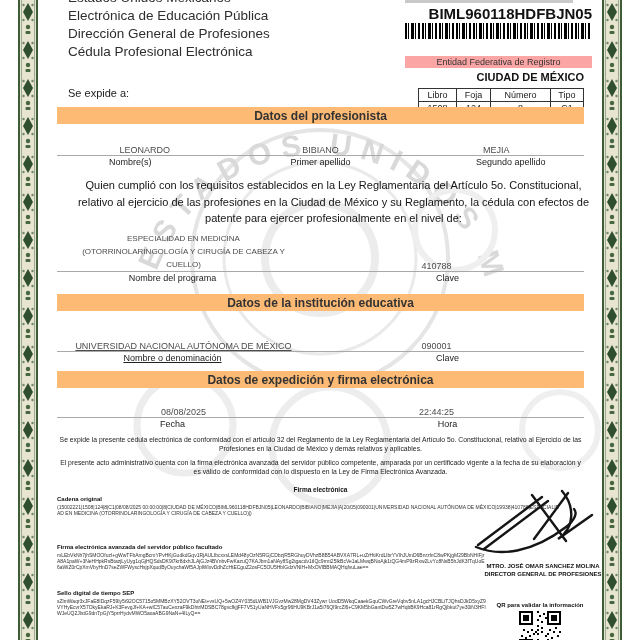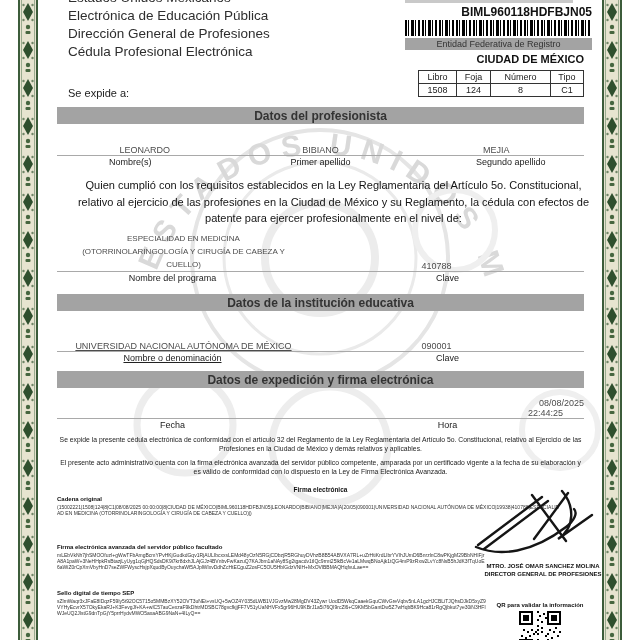--- a/index.html
+++ b/index.html
@@ -9,30 +9,30 @@
   .orn{position:absolute;top:0;width:20px;height:640px;}
   .orn.left{left:18px;} .orn.right{left:602px;}
   
   .wm{position:absolute;left:0;top:0;width:640px;height:640px;pointer-events:none;}
   
   .hdr{position:absolute;left:68px;top:-11px;font-size:13.5px;line-height:18px;color:#2e2e2e;}
   .se-expide{position:absolute;left:68px;top:87px;font-size:11px;color:#222;}
   
   .reg{position:absolute;left:405px;top:0;width:187px;}
   .reg .sliver{width:168px;height:3px;background:#c9c9c9;}
-  .reg .curp{margin-top:2px;font-size:12px;font-weight:bold;text-align:right;color:#111;}
+  .reg .curp{margin-top:2px;font-size:15px;font-weight:bold;text-align:right;color:#111;}
   .reg .barcode{margin-top:1px;height:16px;width:187px;
      background:repeating-linear-gradient(90deg,#000 0,#000 2px,#fff 2px,#fff 3px,#000 3px,#000 4px,#fff 4px,#fff 6px,#000 6px,#000 9px,#fff 9px,#fff 10px,#000 10px,#000 11px,#fff 11px,#fff 13px,#000 13px,#000 15px,#fff 15px,#fff 17px);}
-  .reg .entband{margin-top:2px;height:12px;background:#a3a3a3;font-size:9px;color:#333;
+  .reg .entband{margin-top:17px;height:12px;background:#fca5a5;font-size:9px;color:#333;
      display:flex;align-items:center;justify-content:center;}
   .reg .city{margin-top:3px;font-size:11px;font-weight:bold;text-align:right;padding-right:8px;color:#111;}
   .reg table{margin:5px 0 0 13px;border-collapse:collapse;width:166px;}
   .reg td,.reg th{border:1px solid #333;font-size:9px;font-weight:normal;height:12px;text-align:center;padding:0;color:#222;}
   
-  .band{position:absolute;left:57px;width:527px;height:17px;background:#a3a3a3;
+  .band{position:absolute;left:57px;width:527px;height:17px;background:#fdba74;
         display:flex;align-items:center;justify-content:center;
         font-size:12px;font-weight:bold;color:#333;}
   
   .frow{position:absolute;left:57px;width:527px;}
   .frow .vals{display:flex;align-items:flex-end;border-bottom:1px solid #a9a9a9;}
   .frow .labs{display:flex;margin-top:1px;gap:44px;}
   .frow .cell{flex:1;text-align:center;font-size:9px;}
   .frow .val{color:#4c4c4c;}
   .frow .lab{color:#222;}
   .cell-half{flex:0 0 50%;}
@@ -196,21 +196,21 @@
       <div class="cell cell-wide lab">Nombre o denominación</div>
       <div class="cell cell-code lab">Clave</div>
     </div>
   </div>
 
   <div class="band" style="top:371px;">
     <span>Datos de expedición y firma electrónica</span>
   </div>
 
   <div class="frow" style="top:398px;">
-    <div class="vals" style="min-height:19px;flex-direction:column;">
+    <div class="vals" style="min-height:19px;">
       <div class="cell cell-half val">08/08/2025</div>
       <div class="cell cell-code val">22:44:25</div>
     </div>
     <div class="labs">
       <div class="cell cell-half lab">Fecha</div>
       <div class="cell cell-code lab">Hora</div>
     </div>
   </div>
 
   <div class="legal" style="top:435px;">Se expide la presente cédula electrónica de conformidad con el artículo 32 del Reglamento de la Ley Reglamentaria del Artículo 5o. Constitucional, relativo al Ejercicio de las Profesiones en la Ciudad de México y demás relativos y aplicables.</div>

